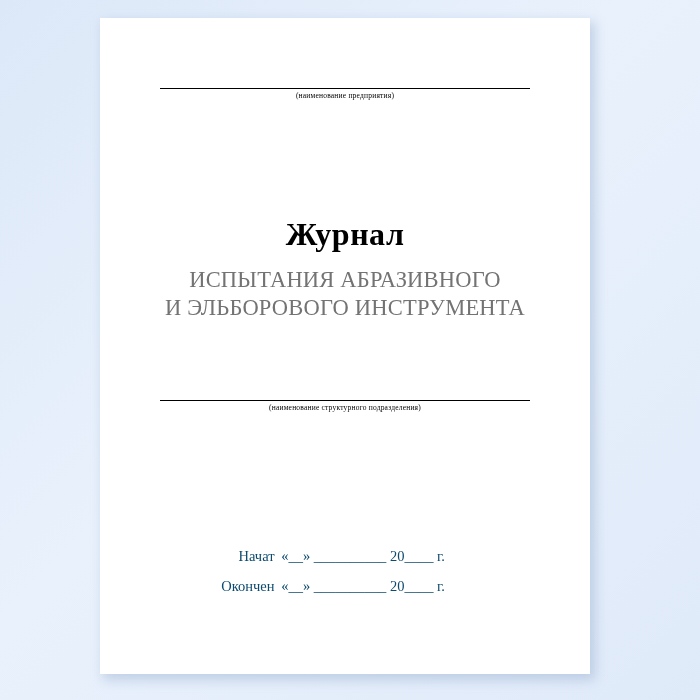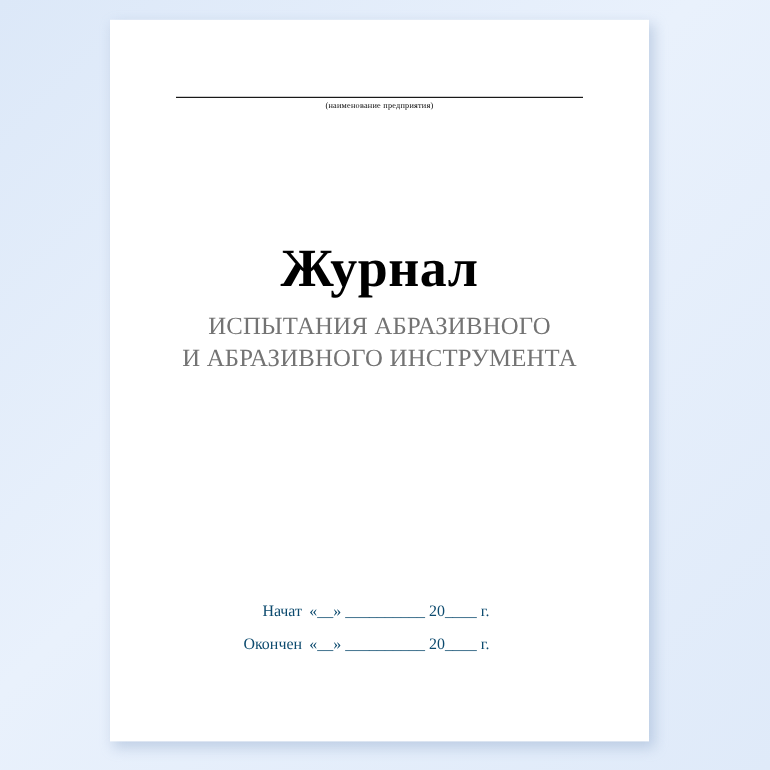--- a/index.html
+++ b/index.html
@@ -65,21 +65,21 @@
   .title-wrap {
     position: absolute;
     left: 0;
     right: 0;
     top: 200px;
     text-align: center;
   }
   .title-main {
     font-family: "Liberation Serif", serif;
     font-weight: bold;
-    font-size: 49px;
+    font-size: 32px;
     line-height: 1.05;
     color: #000;
     letter-spacing: 0.5px;
   }
   .title-sub {
     margin-top: 14px;
     font-family: "Liberation Serif", serif;
     font-size: 22.5px;
     line-height: 1.25;
     color: #737373;
@@ -117,24 +117,28 @@
 
     <div class="rule-block top-rule">
       <div class="rule"></div>
       <div class="caption">(наименование предприятия)</div>
     </div>
 
     <div class="title-wrap">
       <div class="title-main">Журнал</div>
       <div class="title-sub">
         <div>ИСПЫТАНИЯ АБРАЗИВНОГО</div>
-        <div>И АБРАЗИВНОГО ИНСТРУМЕНТА</div>
+        <div>И ЭЛЬБОРОВОГО ИНСТРУМЕНТА</div>
       </div>
     </div>
 
+    <div class="rule-block mid-rule">
+      <div class="rule"></div>
+      <div class="caption">(наименование структурного подразделения)</div>
+    </div>
 
     <div class="dates">
       <div class="date-line">
         <span class="lbl">Начат</span>
         <span>«__» __________ 20____ г.</span>
       </div>
       <div class="date-line">
         <span class="lbl">Окончен</span>
         <span>«__» __________ 20____ г.</span>
       </div>

